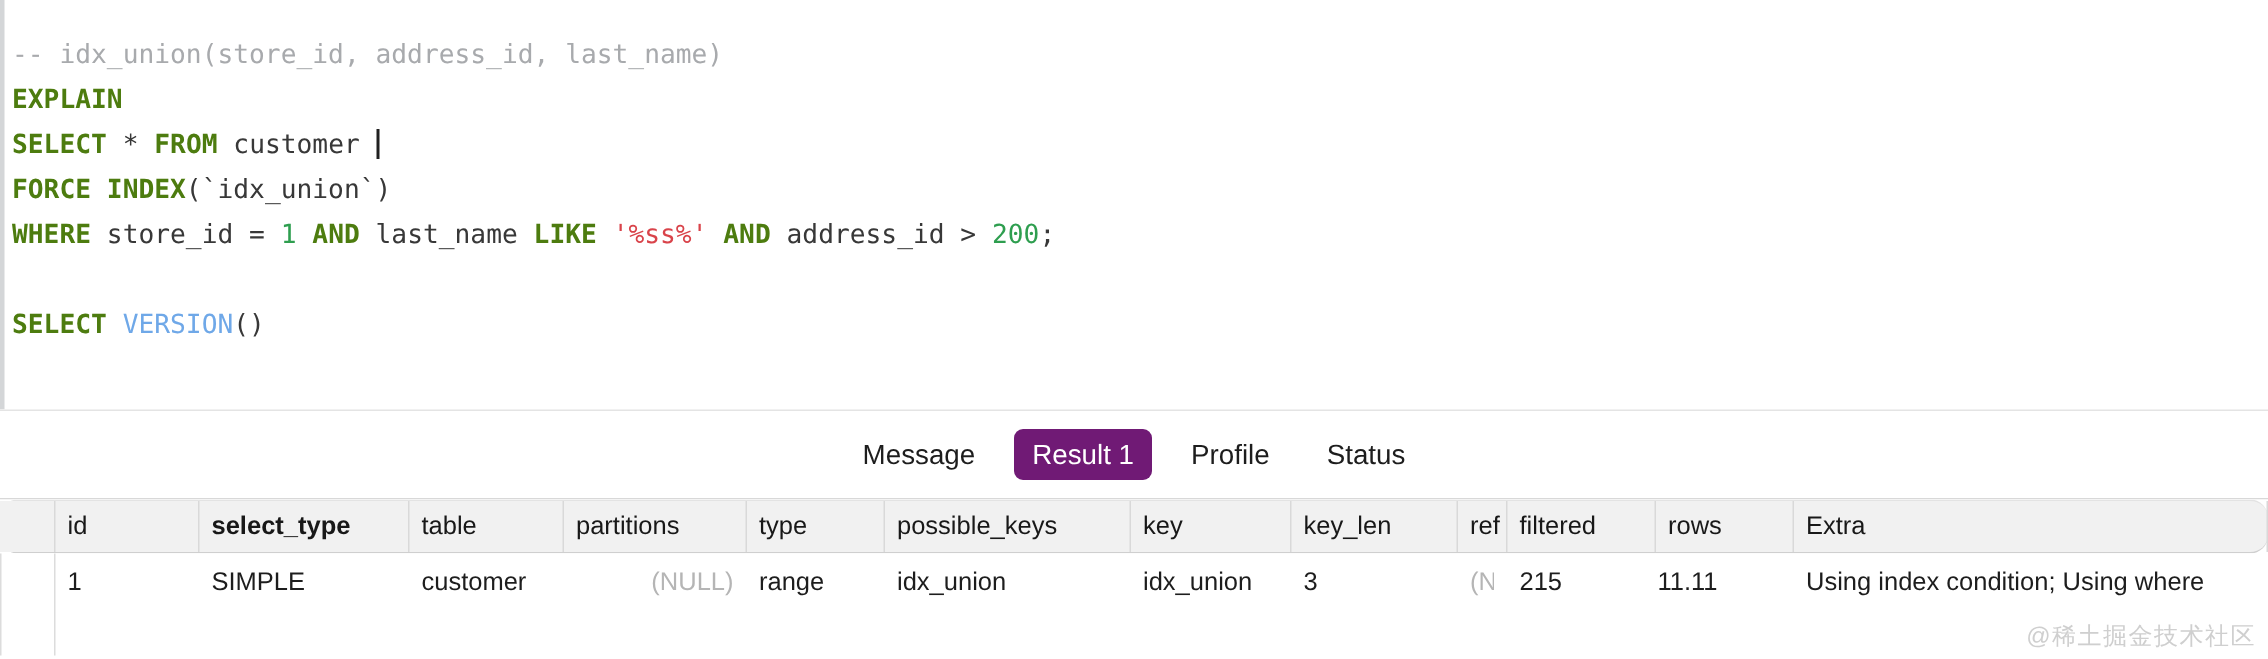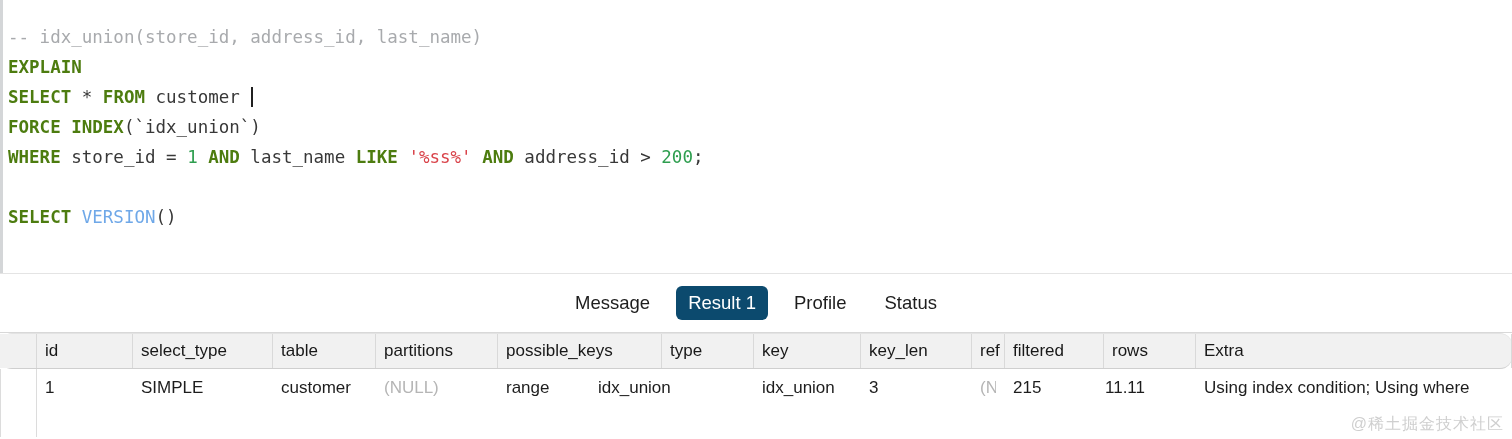--- a/index.html
+++ b/index.html
@@ -65,21 +65,21 @@
   }
   .tab {
     font-size: 18.5px;
     color: #1d1d1d;
     padding: 6px 12px;
     border-radius: 6px;
     cursor: default;
     white-space: nowrap;
   }
   .tab.active {
-    background: #0c4a6e;
+    background: #701a75;
     color: #ffffff;
   }
 
   
   .grid {
     position: absolute;
     left: 0; top: 333px;
     width: 1512px; height: 106px;
     background: #ffffff;
     overflow: hidden;
@@ -122,21 +122,21 @@
   .ghead .cell { color: #181818; }
   .gbody .cell { border-right: 1px solid transparent; }
   .gfill .cell { border-right: 1px solid transparent; }
   .cell.gutter { border-right: 1px solid #d9d9d9; background: #f1f1f1; }
   .gbody .cell.gutter, .gfill .cell.gutter {
     background: #ffffff;
     border-right: 1px solid #dcdcdc;
     border-left: 1px solid #dcdcdc;
   }
   .cell.num-al { justify-content: flex-end; }
-  .nullv { color: #b5b5b5; }
+  .nullv { color: #b5b5b5; text-align: right; }
   .clip { display: block; width: 100%; overflow: hidden; }
 
   
   .watermark {
     position: absolute;
     right: 8px; bottom: 4px;
     font-size: 16px;
     color: #cfcfcf;
     letter-spacing: 1px;
     white-space: nowrap;
@@ -155,25 +155,25 @@
       <div class="tab">Message</div>
       <div class="tab active">Result 1</div>
       <div class="tab">Profile</div>
       <div class="tab">Status</div>
     </div>
 
   <div class="grid">
     <div class="grow ghead" id="grid-head">
         <div class="cell gutter" style="width: 37px;"></div>
         <div class="cell" style="width: 96px;">id</div>
-        <div class="cell" style="width: 140px;">select_type</div>
+        <div class="cell" style="width: 140px; font-weight: bold;">select_type</div>
         <div class="cell" style="width: 103px;">table</div>
         <div class="cell" style="width: 122px;">partitions</div>
+        <div class="cell" style="width: 92px;">type</div>
         <div class="cell" style="width: 164px;">possible_keys</div>
-        <div class="cell" style="width: 92px;">type</div>
         <div class="cell" style="width: 107px;">key</div>
         <div class="cell" style="width: 111px;">key_len</div>
         <div class="cell" style="width: 33px;">ref</div>
         <div class="cell" style="width: 99px;">filtered</div>
         <div class="cell" style="width: 92px;">rows</div>
         <div class="cell" style="width: 316px;">Extra</div>
       </div>
     <div id="grid-body">
         <div class="grow gbody">
           <div class="cell gutter" style="width: 37px;">

